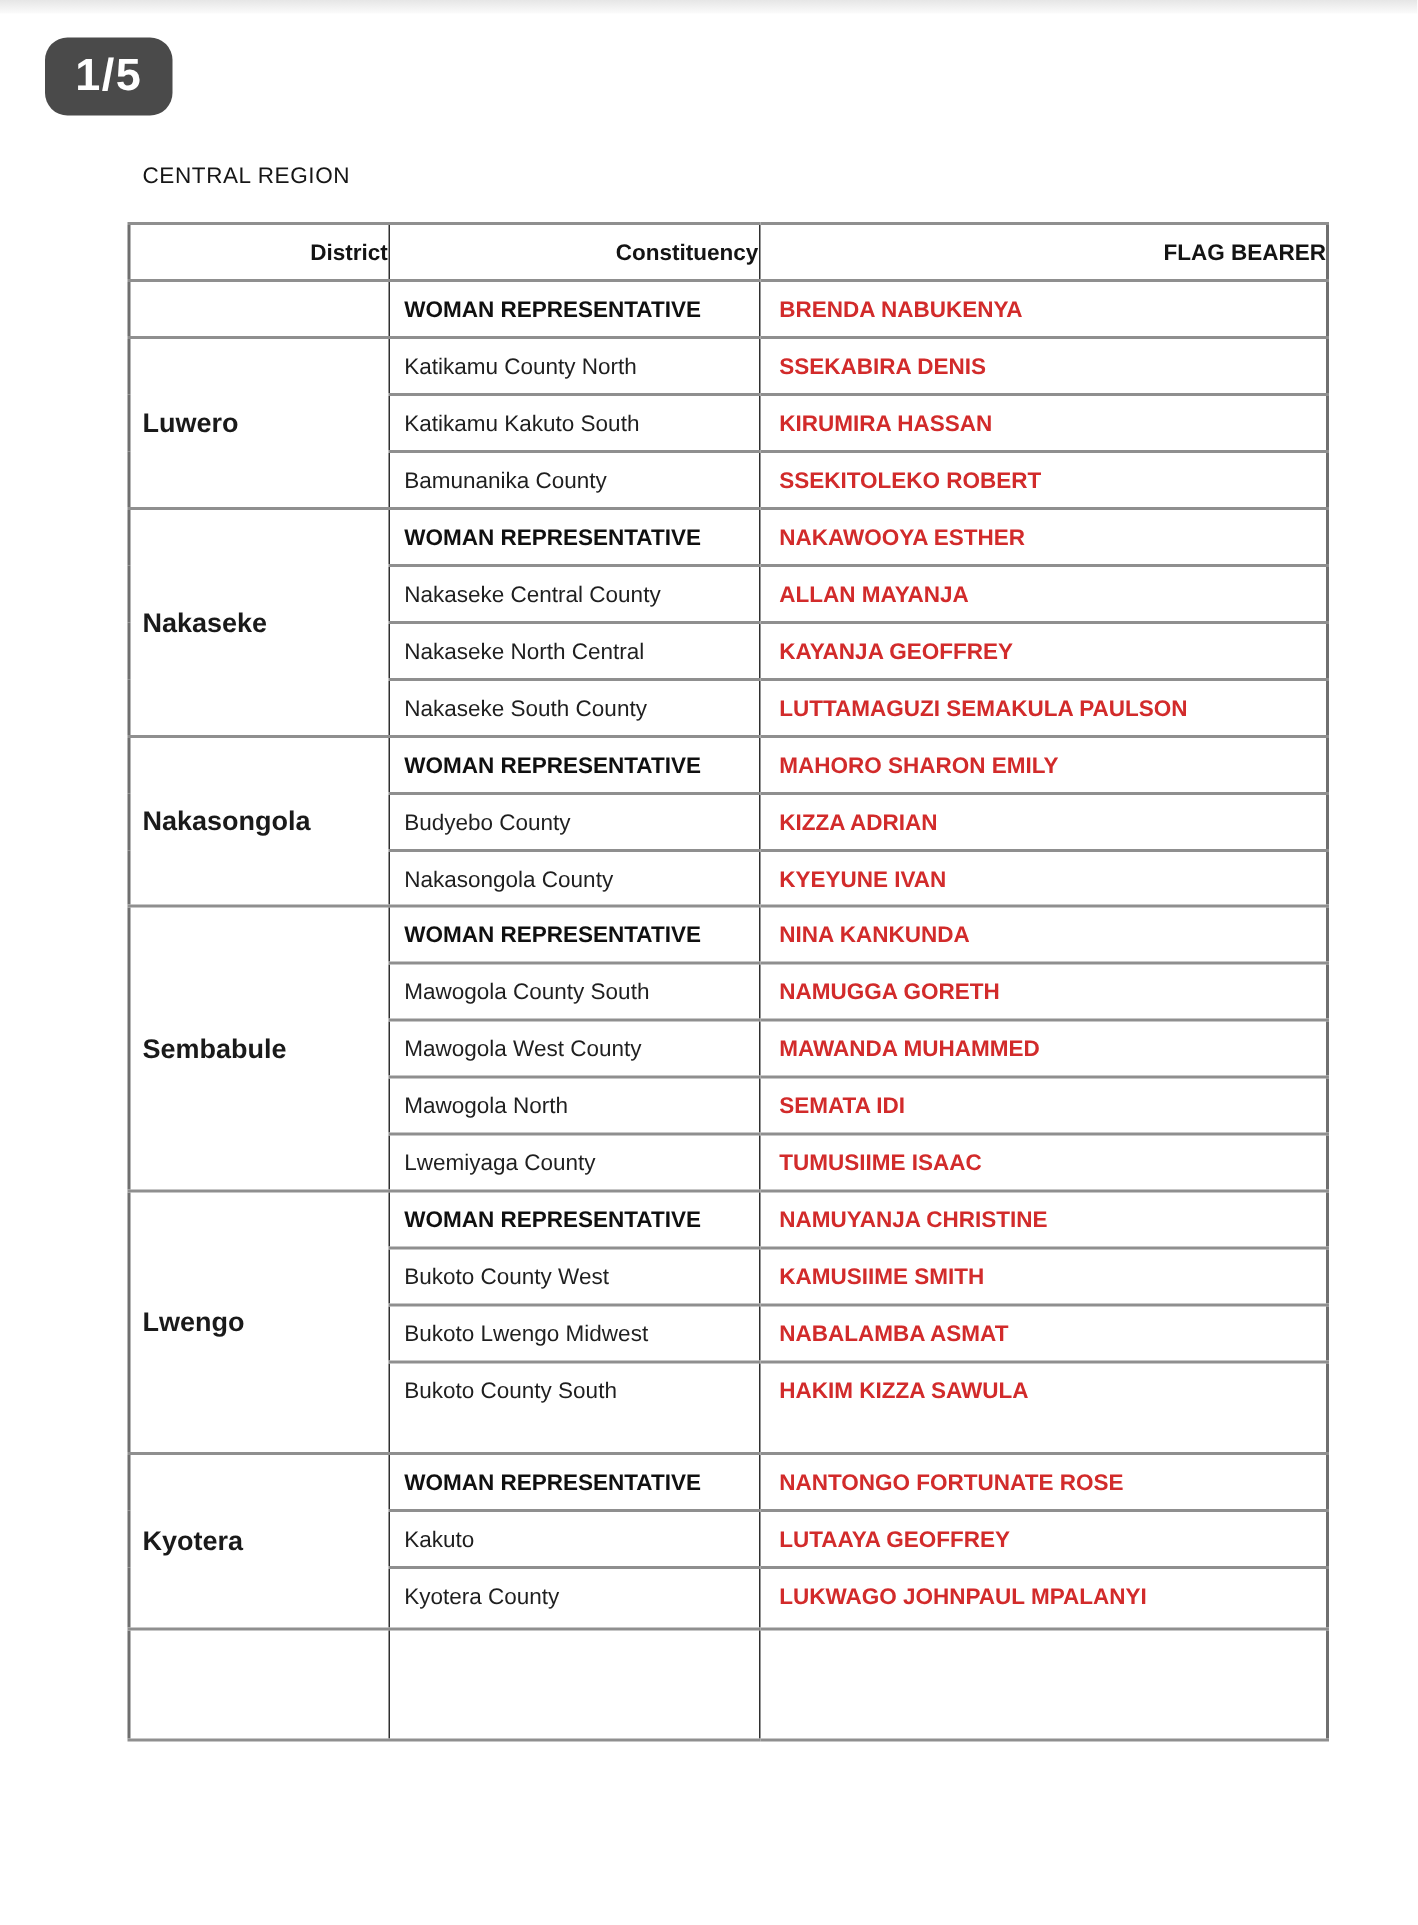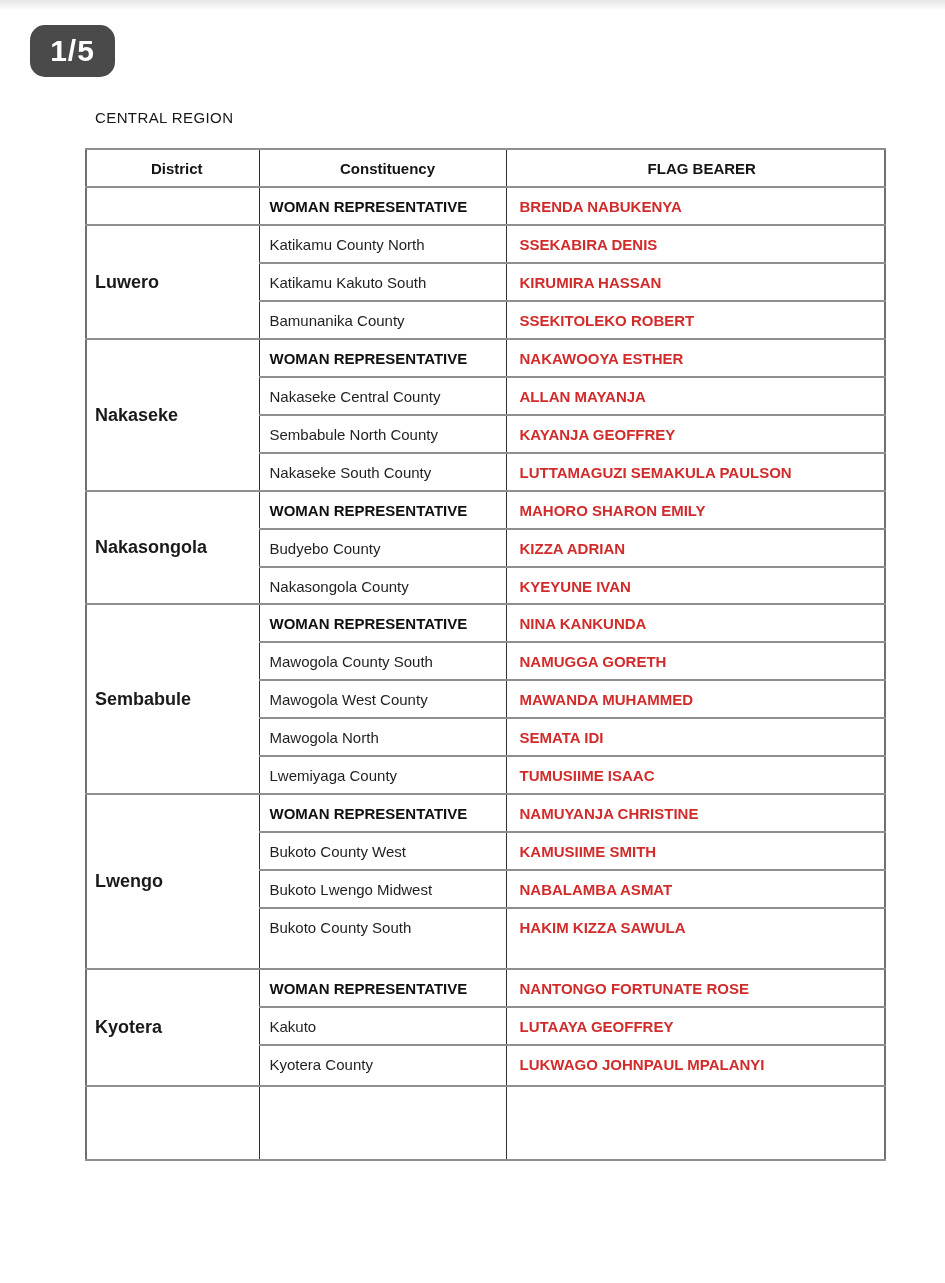--- a/index.html
+++ b/index.html
@@ -59,21 +59,21 @@
   table.fb-table td {
     border-top: 2px solid var(--border-h);
     border-bottom: 2px solid var(--border-h);
     border-left: 1px solid var(--border-v);
     border-right: 1px solid var(--border-v);
   }
   table.fb-table { border: 2px solid #6f6f6f; }
   th {
     font-size: 15px;
     font-weight: bold;
-    text-align: center;
+    text-align: right;
     vertical-align: middle;
     color: #141414;
   }
   th.c1 { padding-left: 8px; }
   th.c2 { padding-left: 10px; }
   th.c3 { padding-left: 13px; }
   td.district {
     font-size: 18px;
     font-weight: bold;
     vertical-align: middle;
@@ -153,21 +153,21 @@
     <tr class="h38">
       <td class="district" rowspan="4">Nakaseke</td>
       <td class="const emph">WOMAN REPRESENTATIVE</td>
       <td class="bearer">NAKAWOOYA ESTHER</td>
     </tr>
     <tr class="h38">
       <td class="const">Nakaseke Central County</td>
       <td class="bearer">ALLAN MAYANJA</td>
     </tr>
     <tr class="h38">
-      <td class="const">Sembabule North County</td>
+      <td class="const">Nakaseke North Central</td>
       <td class="bearer">KAYANJA GEOFFREY</td>
     </tr>
     <tr class="h38">
       <td class="const">Nakaseke South County</td>
       <td class="bearer">LUTTAMAGUZI SEMAKULA PAULSON</td>
     </tr>
 
     <tr class="h38">
       <td class="district" rowspan="3">Nakasongola</td>
       <td class="const emph">WOMAN REPRESENTATIVE</td>

